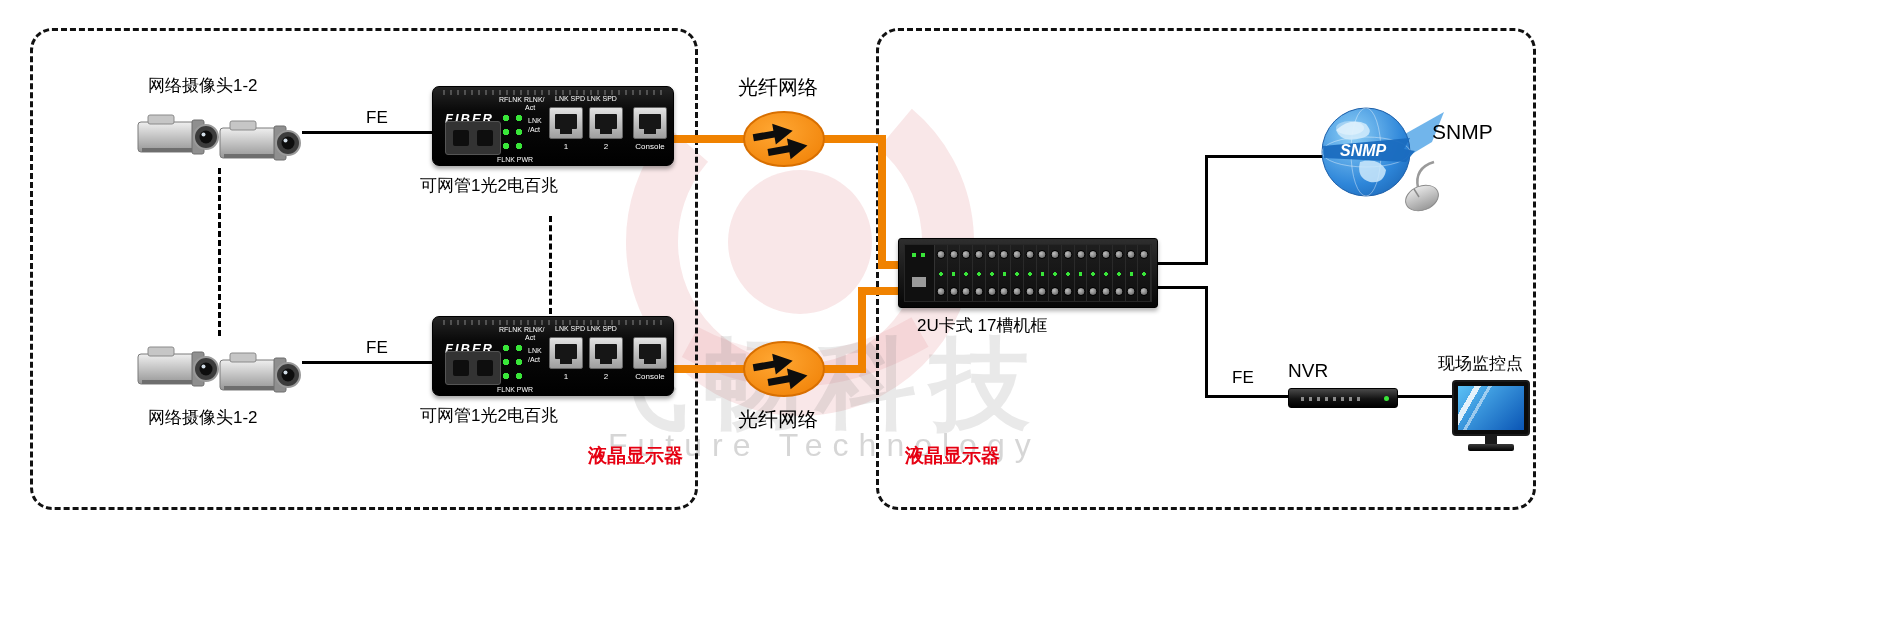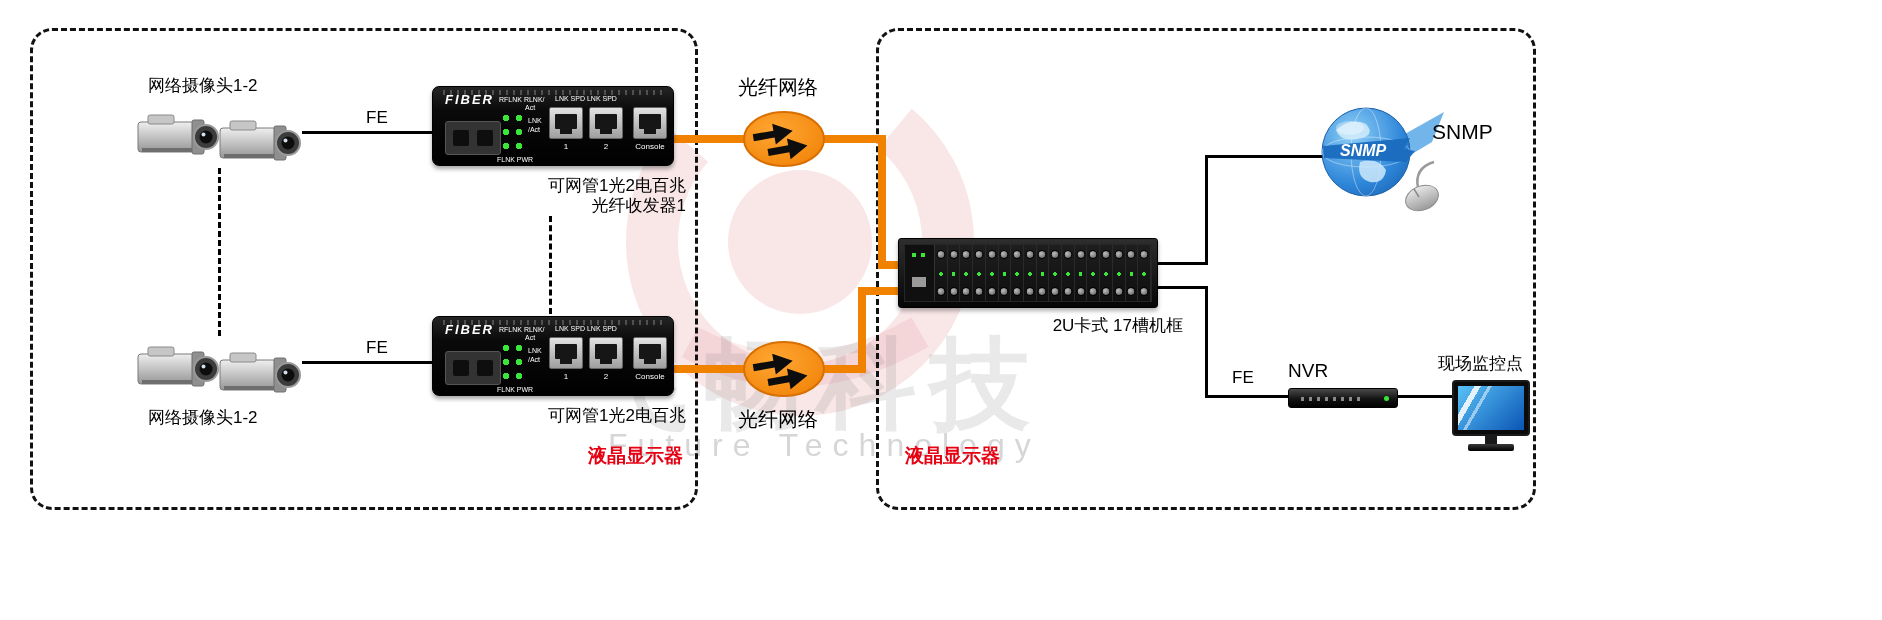--- a/index.html
+++ b/index.html
@@ -27,38 +27,38 @@
   .wm { position:absolute; pointer-events:none; }
   .wm-cn { font-size:100px; font-weight:bold; letter-spacing:14px; color:rgba(120,120,120,0.16); white-space:nowrap; }
   .wm-en { font-size:32px; letter-spacing:10px; color:rgba(165,165,165,0.45); white-space:nowrap; }
 
   
   .camera { position:absolute; width:88px; height:58px; }
 
   
   .converter { position:absolute; width:242px; height:80px; background:linear-gradient(180deg,#242424,#0a0a0a 30%,#000); border:1px solid #000; border-radius:7px; box-shadow:0 3px 4px rgba(0,0,0,.35); }
   .conv-print { position:absolute; top:3px; left:10px; right:10px; height:5px; background:repeating-linear-gradient(90deg, rgba(255,255,255,.45) 0 2px, transparent 2px 7px); opacity:.5; }
-  .conv-brand { position:absolute; left:12px; top:5px; color:#fff; font-size:13px; font-weight:bold; font-style:italic; letter-spacing:2px; }
+  .conv-brand { position:absolute; left:12px; top:24px; color:#fff; font-size:13px; font-weight:bold; font-style:italic; letter-spacing:2px; }
   .fport { position:absolute; left:12px; top:34px; width:56px; height:34px; background:#333; border:1px solid #555; border-radius:3px; }
   .fport::before, .fport::after { content:""; position:absolute; top:8px; width:16px; height:16px; background:#0e0e0e; border-radius:2px; }
   .fport::before { left:7px; } .fport::after { left:31px; }
   .led-grid { position:absolute; left:68px; top:26px; width:24px; height:40px;
     background-image:
       radial-gradient(circle 3.5px at 5px 5px,  #39e639 98%, transparent),
       radial-gradient(circle 3.5px at 18px 5px, #39e639 98%, transparent),
       radial-gradient(circle 3.5px at 5px 19px, #39e639 98%, transparent),
       radial-gradient(circle 3.5px at 18px 19px,#39e639 98%, transparent),
       radial-gradient(circle 3.5px at 5px 33px, #39e639 98%, transparent),
       radial-gradient(circle 3.5px at 18px 33px,#39e639 98%, transparent); }
   .microlbl { position:absolute; color:#fff; font-size:7px; line-height:8px; white-space:nowrap; }
   .rj45 { position:absolute; top:20px; width:34px; height:32px; background:linear-gradient(#e3e3e3,#9e9e9e); border:1px solid #666; border-radius:2px; }
   .rj45::before { content:""; position:absolute; left:5px; right:5px; top:6px; bottom:9px; background:#161616; border-radius:1px; }
   .rj45::after { content:""; position:absolute; left:50%; transform:translateX(-50%); bottom:4px; width:12px; height:6px; background:#161616; }
   .portlbl { position:absolute; top:55px; color:#fff; font-size:8px; text-align:center; }
-  .caption { position:absolute; width:266px; text-align:right; font-size:17px; line-height:20px; color:#000; }
+  .caption { position:absolute; width:266px; text-align:left; font-size:17px; line-height:20px; color:#000; }
 
   
   .fibercloud { position:absolute; width:84px; height:58px; }
 
   
   .rack { position:absolute; width:260px; height:70px; background:linear-gradient(#2e2e2e,#060606); border:1px solid #000; border-radius:3px; box-shadow:0 3px 4px rgba(0,0,0,.3); }
   .rack-inner { position:absolute; inset:5px; background:#0c0c0c; border:1px solid #262626; display:flex; }
   .rack-ctrl { width:30px; border-right:1px solid #333; background-color:#101010;
     background-image: radial-gradient(circle 2.5px at 9px 10px, #39e639 98%, transparent),
                       radial-gradient(circle 2.5px at 18px 10px, #39e639 98%, transparent),
@@ -206,21 +206,20 @@
     <div class="microlbl" style="left:112px; top:8px; width:82px; text-align:center;">LNK SPD LNK SPD</div>
     <div class="rj45" style="left:116px;"></div>
     <div class="rj45" style="left:156px;"></div>
     <div class="rj45" style="left:200px;"></div>
     <div class="portlbl" style="left:116px; width:34px;">1</div>
     <div class="portlbl" style="left:156px; width:34px;">2</div>
     <div class="portlbl" style="left:194px; width:46px;">Console</div>
   </div>
   <div class="caption" style="left:420px; top:176px;">
     <div>可网管1光2电百兆</div>
-    <div>光纤收发器1</div>
   </div>
 
   <div class="converter" style="left:432px; top:316px;">
     <div class="conv-print"></div>
     <div class="conv-brand">FIBER</div>
     <div class="fport"></div>
     <div class="microlbl" style="left:66px; top:9px;">RFLNK RLNK/</div>
     <div class="microlbl" style="left:92px; top:17px;">Act</div>
     <div class="led-grid"></div>
     <div class="microlbl" style="left:95px; top:30px;">LNK</div>

